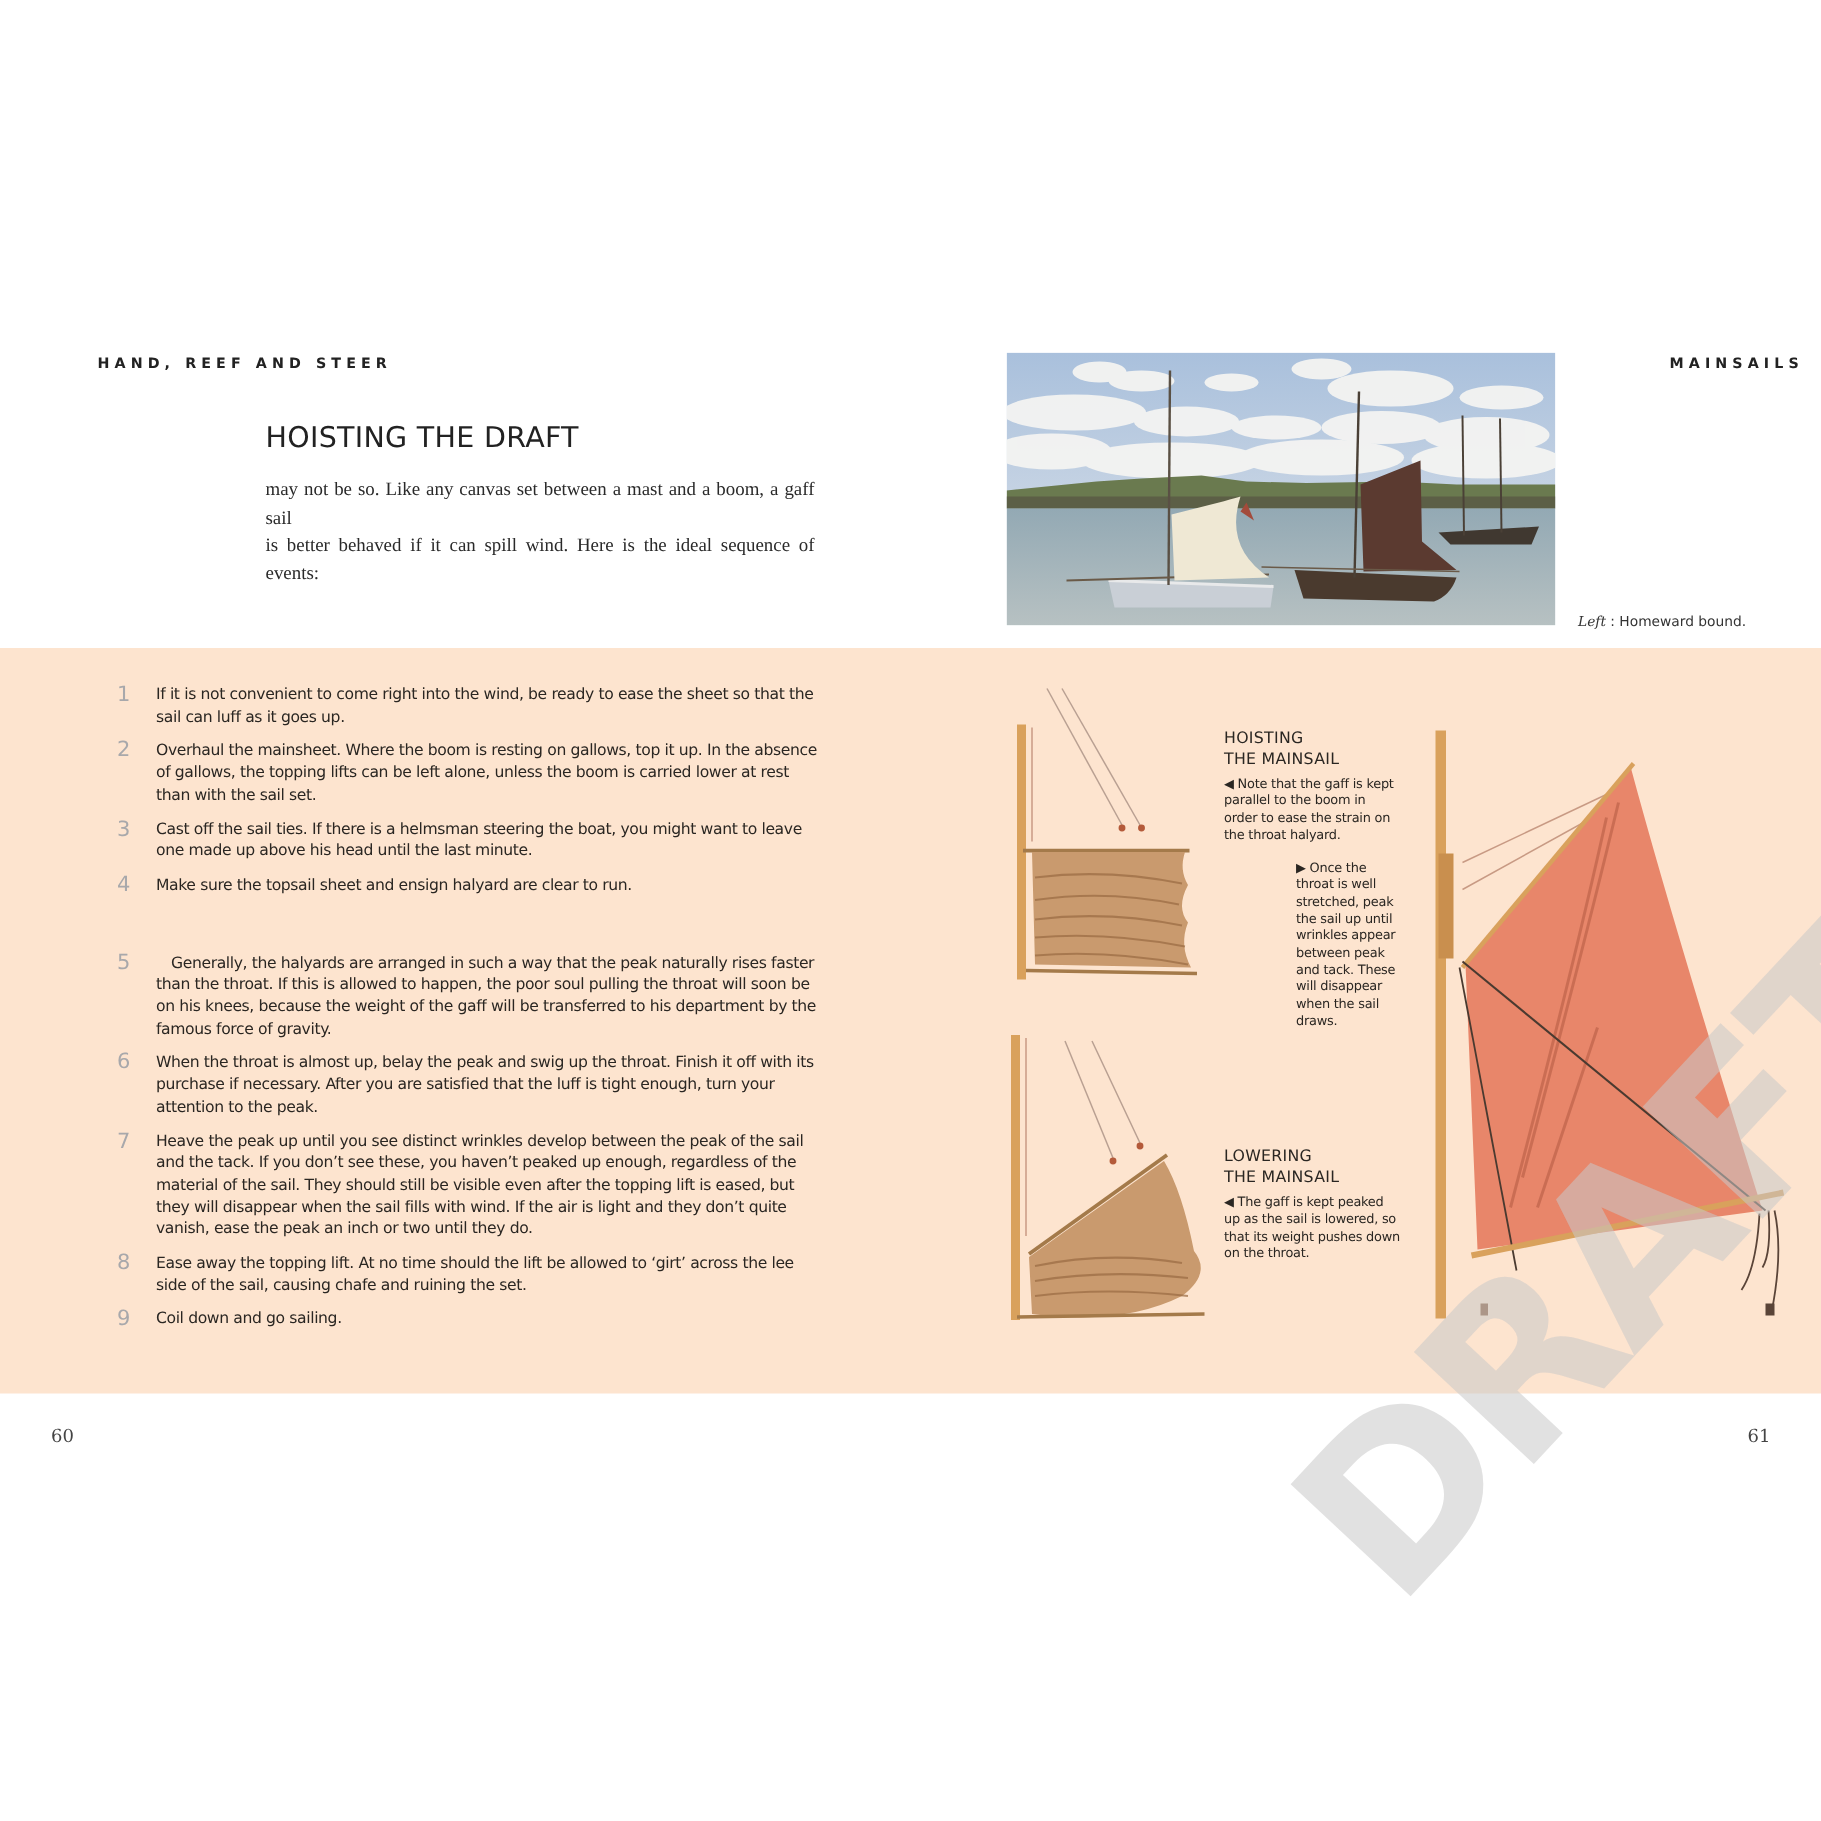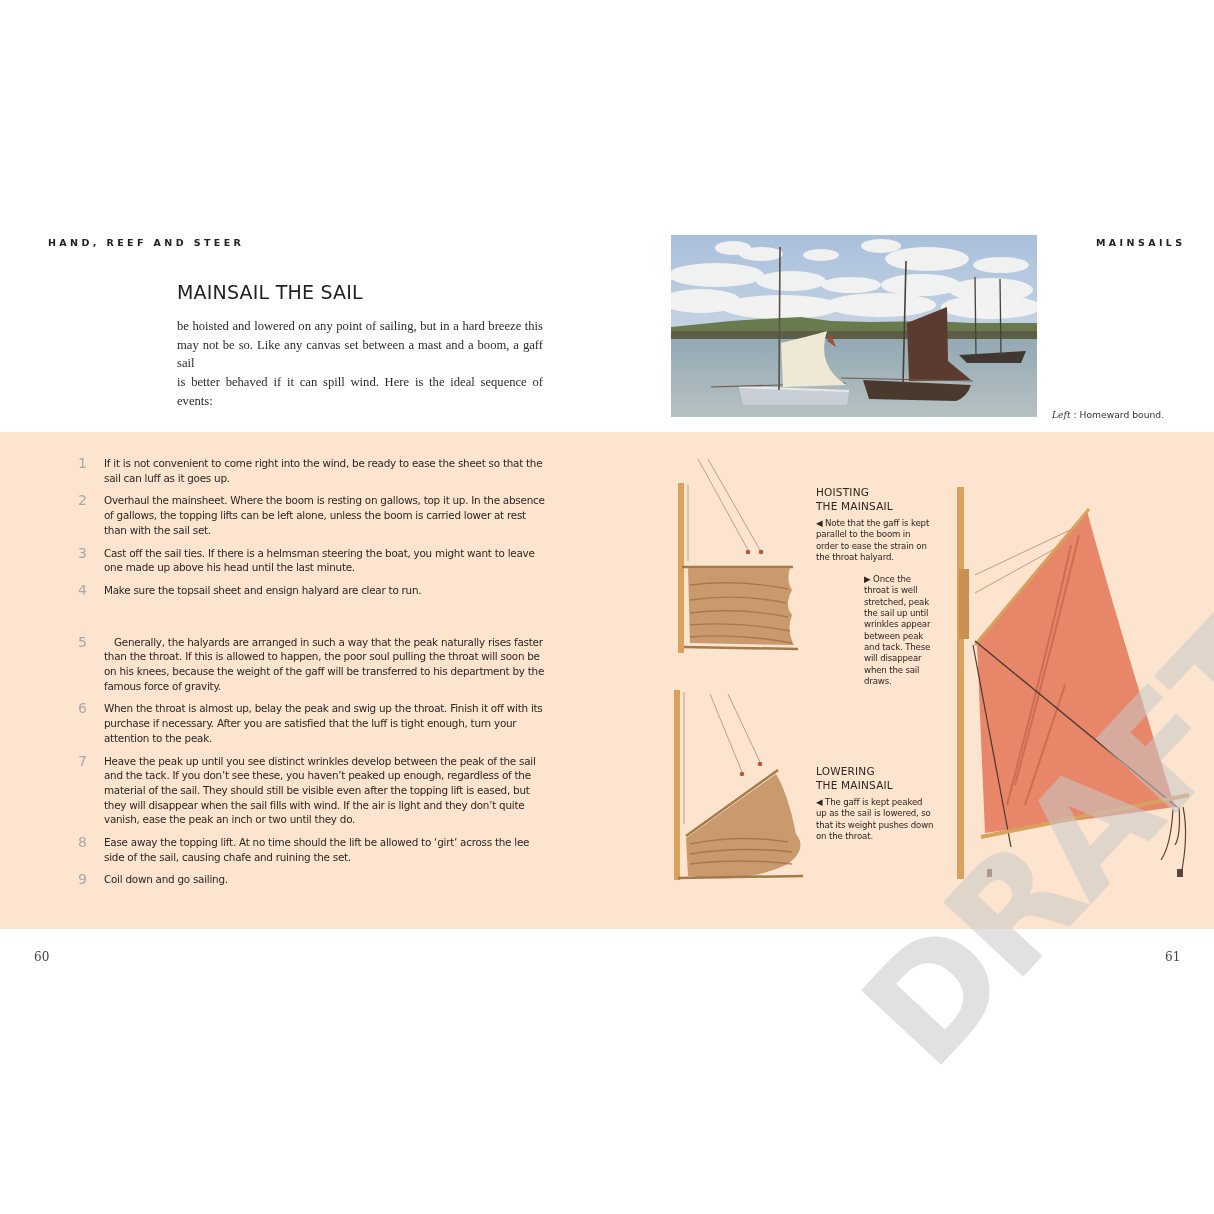--- a/index.html
+++ b/index.html
@@ -3,21 +3,21 @@
 <meta charset="utf-8">
 <style>
   html, body { margin:0; padding:0; }
   body {
     width:1214px; height:1214px; position:relative; overflow:hidden;
     background:#ffffff; font-family:"Liberation Sans", sans-serif; color:#231f20;
   }
   .abs { position:absolute; }
   .running-head {
     font-family:"DejaVu Sans", sans-serif; font-size:9.5px; font-weight:bold;
-    letter-spacing:3.4px; color:#222;
+    letter-spacing:3.4px; color:#222;margin-left:17px;
   }
   .title {
     font-family:"DejaVu Sans", sans-serif; font-size:19px; font-weight:normal;
     letter-spacing:0.2px; color:#222;
   }
   .intro {
     font-family:"Liberation Serif", serif; font-size:12.6px; line-height:18.7px;
     color:#2a2a2a; text-align:justify; text-align-last:justify; width:366px;
   }
   .intro span { display:block; text-align:justify; text-align-last:justify; }
@@ -57,24 +57,23 @@
     transform:rotate(-47deg); transform-origin:left top; pointer-events:none;
     -webkit-text-stroke:0;
   }
 </style>
 </head>
 <body>
 
 <div class="abs running-head" style="left:48px;top:237px;">HAND, REEF AND STEER</div>
 <div class="abs running-head" style="left:1096px;top:237px;">MAINSAILS</div>
 
-<div class="abs title" style="left:177px;top:281px;">MAINSAIL THE SAIL</div>
+<div class="abs title" style="left:177px;top:281px;">HOISTING THE DRAFT</div>
 
 <div class="abs intro" style="left:177px;top:317px;">
-  <span>be hoisted and lowered on any point of sailing, but in a hard breeze this</span>
   <span>may not be so. Like any canvas set between a mast and a boom, a gaff sail</span>
   <span>is better behaved if it can spill wind. Here is the ideal sequence of events:</span>
 </div>
 
 <div class="abs photo">
   <svg width="366" height="182" viewBox="0 0 366 182">
     <defs>
       <linearGradient id="sky" x1="0" y1="0" x2="0" y2="1">
         <stop offset="0" stop-color="#a9c0dc"></stop>
         <stop offset="1" stop-color="#dfe4ea"></stop>

